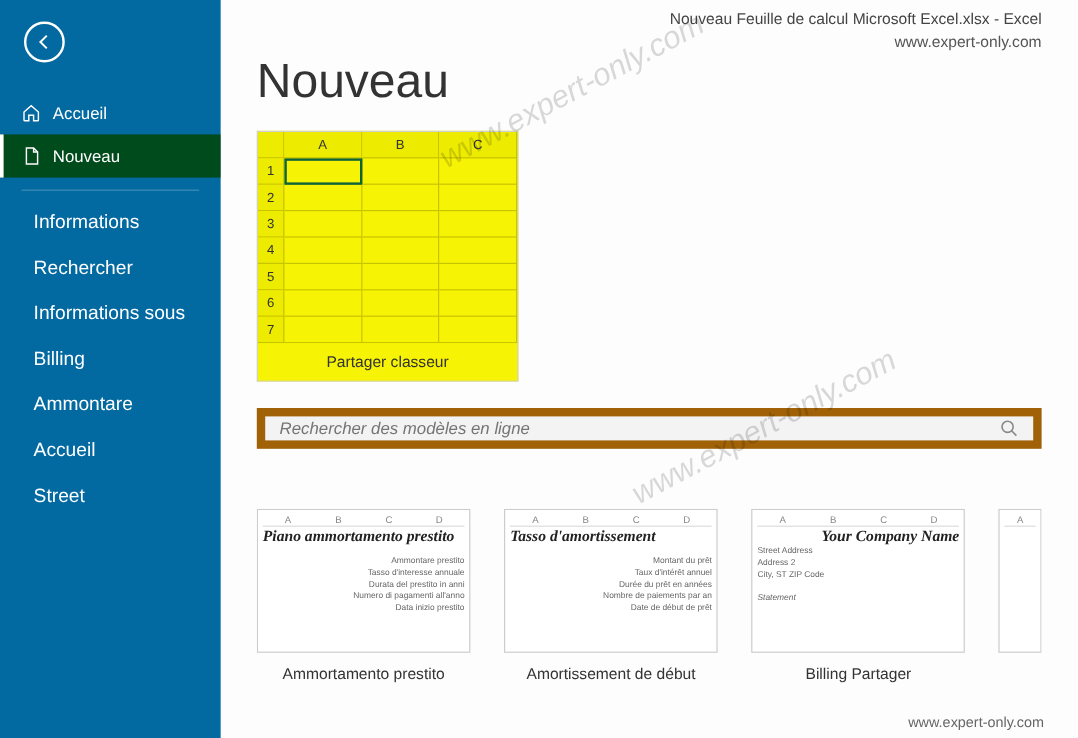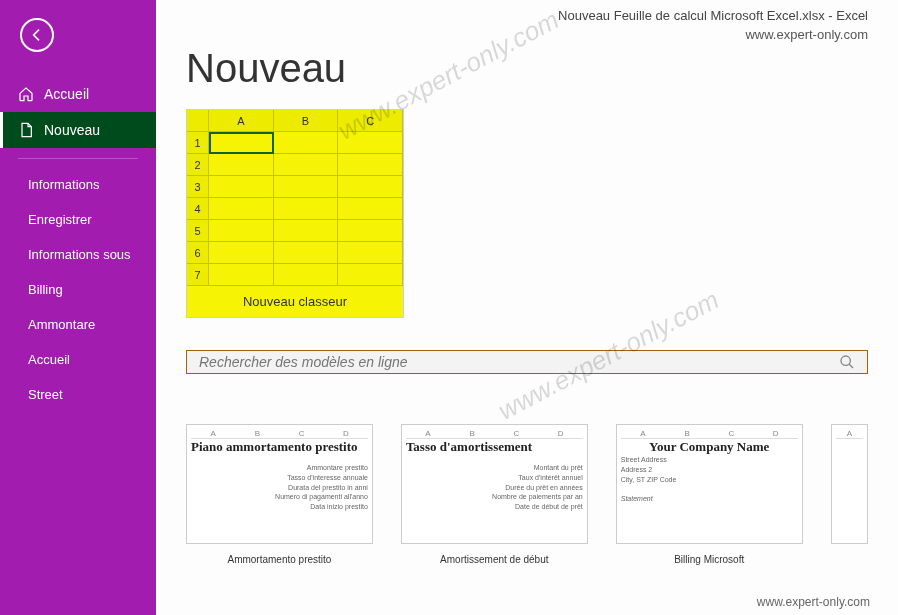--- a/index.html
+++ b/index.html
@@ -1,54 +1,54 @@
 <!DOCTYPE html>
 <html><head>
 <meta charset="utf-8">
 <style>
 * { margin: 0; padding: 0; box-sizing: border-box; font-family: "Segoe UI", Arial, sans-serif; }
 html, body { width: 898px; height: 615px; overflow: hidden; background: #fff; }
 
 .app { display: flex; width: 100%; height: 100%; }
 
 
-.sidebar { width: 156px; background: #a21caf; color: #fff; display: flex; flex-direction: column; padding-top: 18px; }
+.sidebar { width: 184px; background: #0369a1; color: #fff; display: flex; flex-direction: column; padding-top: 18px; }
 .back-btn { width: 34px; height: 34px; border: 2px solid #fff; border-radius: 50%; margin-left: 20px; margin-bottom: 24px; display: flex; align-items: center; justify-content: center; cursor: pointer; }
 .nav-item { display: flex; align-items: center; gap: 10px; padding: 10px 18px; font-size: 14px; cursor: pointer; }
 .nav-item.active { background: #004b1c; border-left: 3px solid #fff; padding-left: 15px; }
-.nav-item.sub { padding-left: 28px; font-size: 13px; }
+.nav-item.sub { padding-left: 28px; font-size: 16px; }
 .nav-divider { height: 1px; background: rgba(255,255,255,0.25); margin: 10px 18px 8px 18px; }
 .nav-icon { width: 16px; height: 16px; flex-shrink: 0; }
 
 
 .main { flex: 1; background: #fdfdfd; padding: 0 30px 20px 30px; position: relative; overflow: hidden; }
 .titlebar { text-align: right; font-size: 13px; color: #444; padding-top: 8px; }
 .watermark-url { text-align: right; font-size: 13px; color: #555; margin-top: 4px; }
 .page-title { font-size: 40px; font-weight: 300; color: #333; margin-top: 4px; margin-bottom: 18px; }
 
 
 .new-tile { width: 218px; border: 1px solid #d0d0d0; background: #f6f304; display: flex; flex-direction: column; cursor: pointer; }
 .sheet-preview { display: grid; grid-template-columns: 22px repeat(3,1fr); grid-auto-rows: 22px; background: #f6f304; }
 .cell { border-right: 1px solid #c7c400; border-bottom: 1px solid #c7c400; font-size: 11px; display: flex; align-items: center; justify-content: center; color: #333; }
 .cell.hdr { background: #eceb00; font-weight: 500; }
 .cell.rowhdr { background: #eceb00; }
 .cell.sel { outline: 2px solid #0d6438; outline-offset: -2px; }
 .new-tile-label { text-align: center; padding: 8px 0; font-size: 13px; color: #333; background: #f6f304; }
 
 
-.search-bar { margin-top: 32px; display: flex; align-items: center; border: 1px solid #a16207; background: #f3f3f3; height: 24px; padding: 0 12px; }
+.search-bar { margin-top: 22px; display: flex; align-items: center; border: 7px solid #a16207; background: #f3f3f3; height: 34px; padding: 0 12px; }
 .search-bar input { flex: 1; border: none; background: transparent; font-size: 14px; color: #666; font-style: italic; outline: none; }
 .search-icon { width: 16px; height: 16px; color: #888; }
 
 
 .templates { display: flex; gap: 28px; margin-top: 50px; overflow: hidden; }
 .tpl { width: 200px; cursor: pointer; }
 .tpl-thumb { height: 120px; border: 1px solid #ccc; background: #fff; font-size: 8px; color: #555; padding: 4px; overflow: hidden; position: relative; }
-.tpl-label { text-align: center; font-size: 10px; color: #333; margin-top: 10px; }
-.thumb-title { font-size: 13px; font-weight: bold; color: #222; font-family: Georgia, serif; }
+.tpl-label { text-align: center; font-size: 13px; color: #333; margin-top: 10px; }
+.thumb-title { font-size: 13px; font-weight: bold; color: #222; font-family: Georgia, serif; font-style: italic; }
 .thumb-line { font-size: 7px; color: #666; text-align: right; line-height: 1.4; }
 .thumb-cols { display: flex; font-size: 8px; color: #888; border-bottom: 1px solid #ddd; }
 .thumb-cols span { flex: 1; text-align: center; }
 
 .wm { position: absolute; color: rgba(0,0,0,0.15); font-size: 26px; font-style: italic; transform: rotate(-28deg); pointer-events: none; white-space: nowrap; }
 
 .footer-wm { position: absolute; bottom: 6px; right: 28px; font-size: 12px; color: #666; }
 </style>
 </head>
 <body>
@@ -77,21 +77,21 @@
       <span>Nouveau</span>
     </div>
 
 
     <div class="nav-divider"></div>
 
     <div class="nav-item sub">
         <span>Informations</span>
       </div>
     <div class="nav-item sub">
-        <span>Enregistrer</span>
+        <span>Rechercher</span>
       </div>
     <div class="nav-item sub">
         <span>Informations sous</span>
       </div>
     <div class="nav-item sub">
         <span>Billing</span>
       </div>
     <div class="nav-item sub">
         <span>Ammontare</span>
       </div>
@@ -137,21 +137,21 @@
           <div class="cell"></div>
         <div class="cell rowhdr">6</div>
           <div class="cell"></div>
           <div class="cell"></div>
           <div class="cell"></div>
         <div class="cell rowhdr">7</div>
           <div class="cell"></div>
           <div class="cell"></div>
           <div class="cell"></div>
       </div>
-      <div class="new-tile-label">Nouveau classeur</div>
+      <div class="new-tile-label">Partager classeur</div>
     </div>
 
     <div class="search-bar">
       <input type="text" placeholder="Rechercher des modèles en ligne" style="">
       <svg class="search-icon" viewBox="0 0 24 24" fill="none" stroke="#888" stroke-width="2">
           <circle cx="10" cy="10" r="7"></circle>
           <path d="M21 21l-6-6"></path>
         </svg>
     </div>
 
@@ -196,28 +196,28 @@
       </div>
 
       <div class="tpl">
         <div class="tpl-thumb">
           <div class="thumb-cols">
               <span>A</span>
               <span>B</span>
               <span>C</span>
               <span>D</span>
             </div>
-          <div class="thumb-title" style="text-align:center">Your Company Name</div>
+          <div class="thumb-title" style="text-align:right">Your Company Name</div>
           <div class="thumb-line" style="text-align:left">Street Address</div>
           <div class="thumb-line" style="text-align:left">Address 2</div>
           <div class="thumb-line" style="text-align:left">City, ST  ZIP Code</div>
           <div style="height:10px"></div>
           <div class="thumb-line" style="text-align:left;font-style:italic">Statement</div>
         </div>
-        <div class="tpl-label">Billing Microsoft</div>
+        <div class="tpl-label">Billing Partager</div>
       </div>
 
       <div class="tpl" style="width:40px">
         <div class="tpl-thumb">
           <div class="thumb-cols">
               <span>A</span>
             </div>
         </div>
       </div>
     </div>

